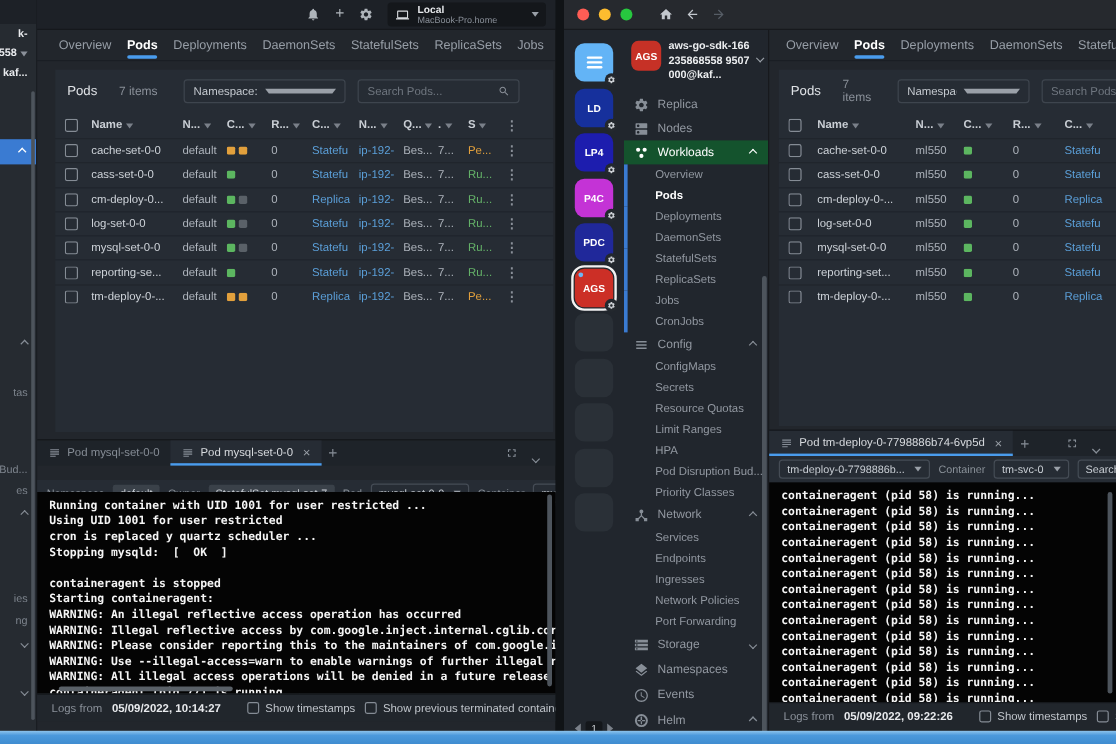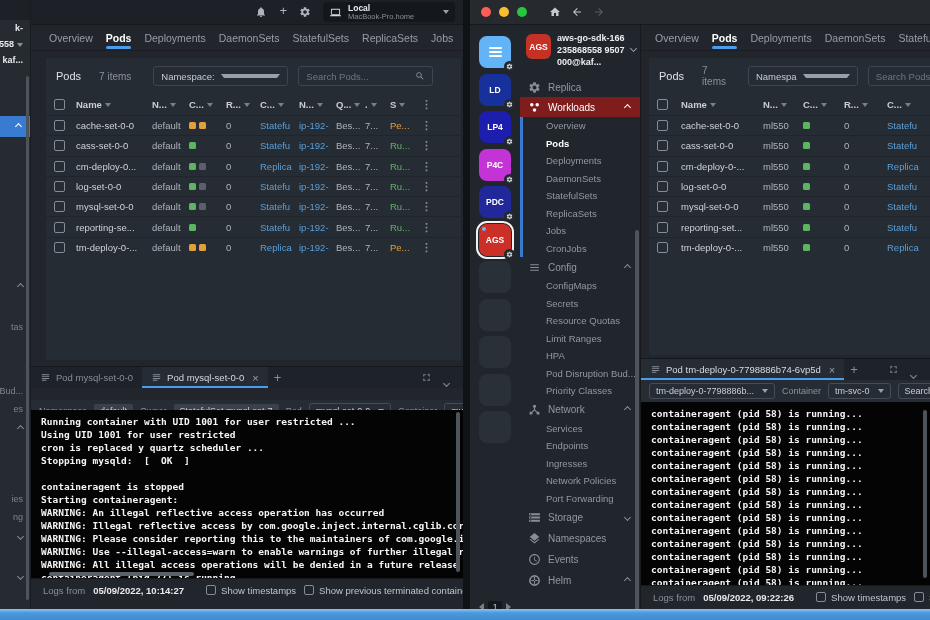--- a/index.html
+++ b/index.html
@@ -149,21 +149,21 @@
   #nav-header .abbr { width:25px; height:25px; border-radius:6px; background:#c63126; color:#fff;
     font-size:8.5px; font-weight:bold; display:flex; align-items:center; justify-content:center; flex:none; margin-top:2px; }
   #nav-header .title { color:#eceef0; font-size:9px; font-weight:bold; line-height:1.35; width:72px;
     word-break:break-all; }
   #nav-header .chev { color:#9aa0a8; margin-top:14px; }
   .nav-item { display:flex; align-items:center; height:20px; padding:0 8px; color:#9298a1; font-size:10px; gap:7px; }
   .nav-item.tall { height:21px; }
   .nav-item .nav-ic { width:13px; height:13px; color:#878e97; flex:none; }
   .nav-item .lbl { flex:1; white-space:nowrap; overflow:hidden; }
   .nav-item .chev { color:#878e97; margin-right:2px; }
-  .nav-item.sel { background:#7f1d1d; color:#fff; }
+  .nav-item.sel { background:#14532d; color:#fff; }
   .nav-item.sel .nav-ic, .nav-item.sel .chev { color:#fff; }
   .nav-sub { display:flex; align-items:center; height:17.5px; padding-left:26px; color:#9298a1; font-size:9.5px;
     white-space:nowrap; overflow:hidden; }
   .nav-sub.blue { border-left:3px solid #3a7bd2; padding-left:23px; margin-left:0px; }
   .nav-sub.act { color:#ffffff; font-weight:bold; }
   #nav-scroll { position:absolute; right:1px; top:205px; width:4px; height:400px; background:#4d545c; border-radius:2px; }
 
   #right-content { position:absolute; left:170px; top:25px; right:0; bottom:0; border-left:1px solid #17191d;
     background:#22262c; }
   #right-panel { left:8px; right:-20px; top:33px; height:297px; }
@@ -697,20 +697,28 @@
     </div>
     <div id="nav-items">
         <div class="nav-item">
           <span class="nav-ic">
             <svg viewBox="0 0 24 24" class="icon-svg">
               <use href="#i-gear"></use>
             </svg>
           </span>
           <span class="lbl">Replica</span>
         </div>
+        <div class="nav-item">
+          <span class="nav-ic">
+            <svg viewBox="0 0 24 24" class="icon-svg">
+              <use href="#i-dns"></use>
+            </svg>
+          </span>
+          <span class="lbl">Nodes</span>
+        </div>
         <div class="nav-item sel">
           <span class="nav-ic">
             <svg viewBox="0 0 24 24" class="icon-svg">
               <use href="#i-workloads"></use>
             </svg>
           </span>
           <span class="lbl">Workloads</span>
           <span class="chev up"></span>
         </div>
         <div class="nav-sub blue">

